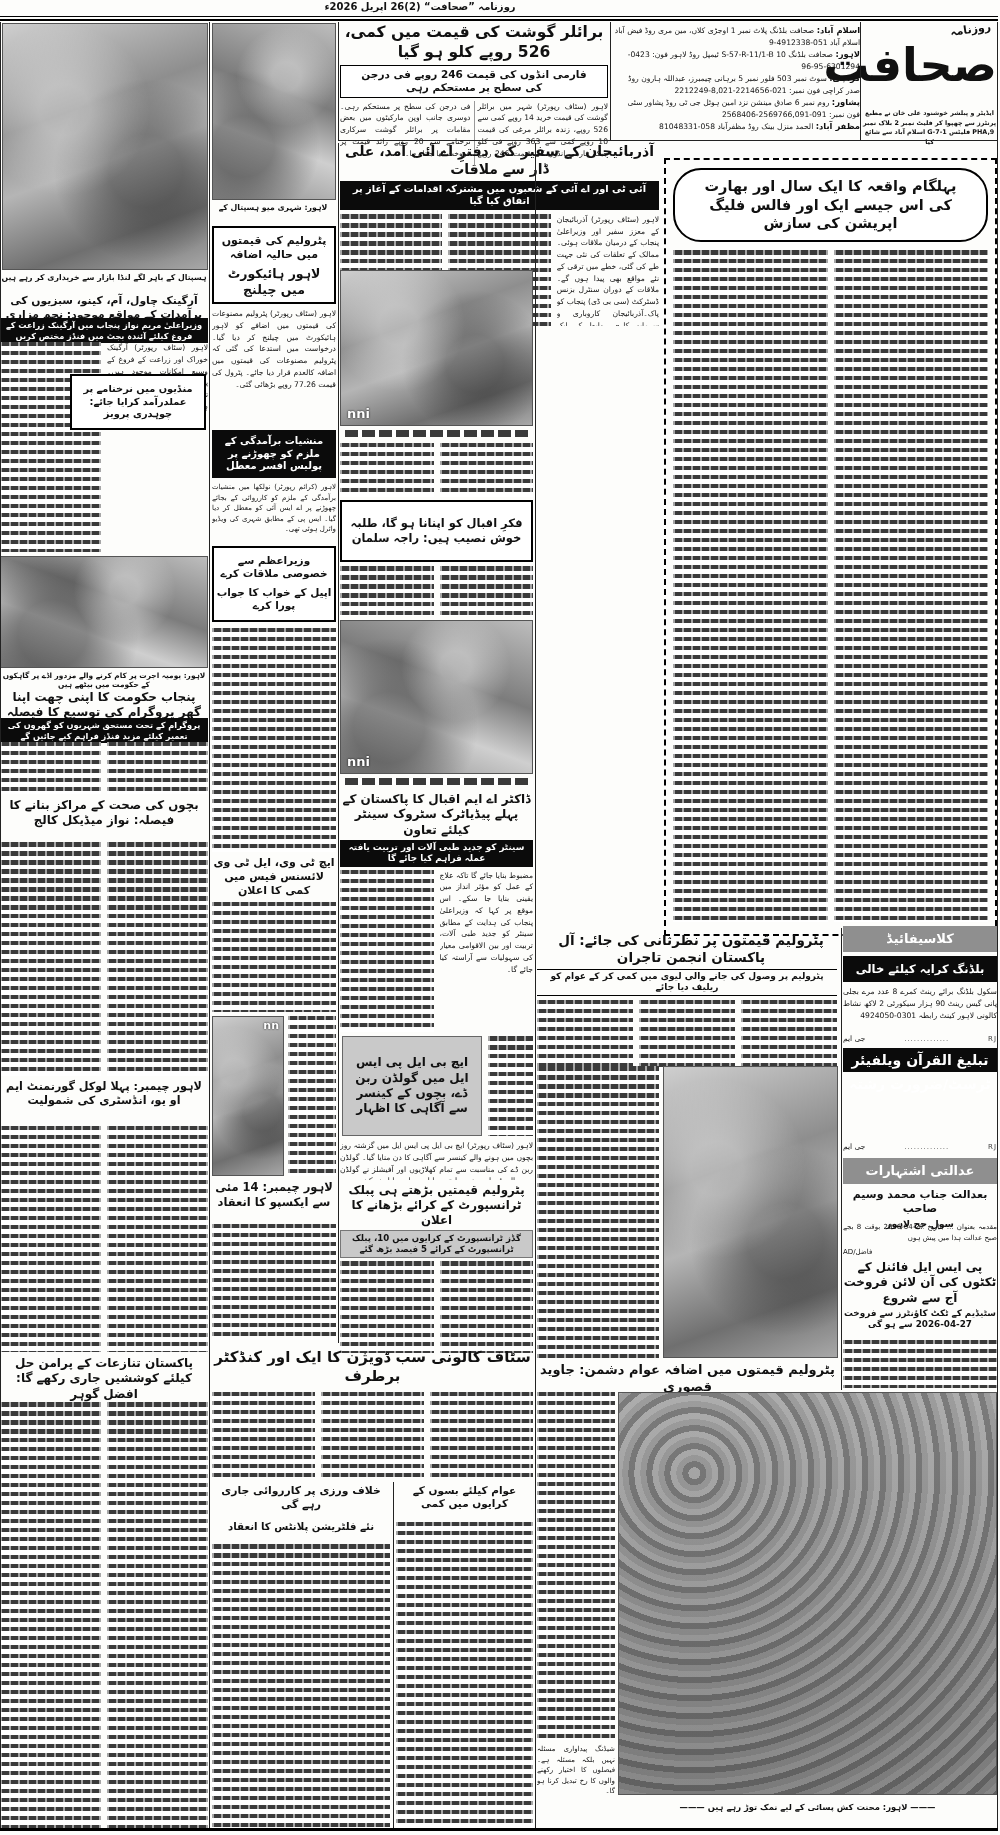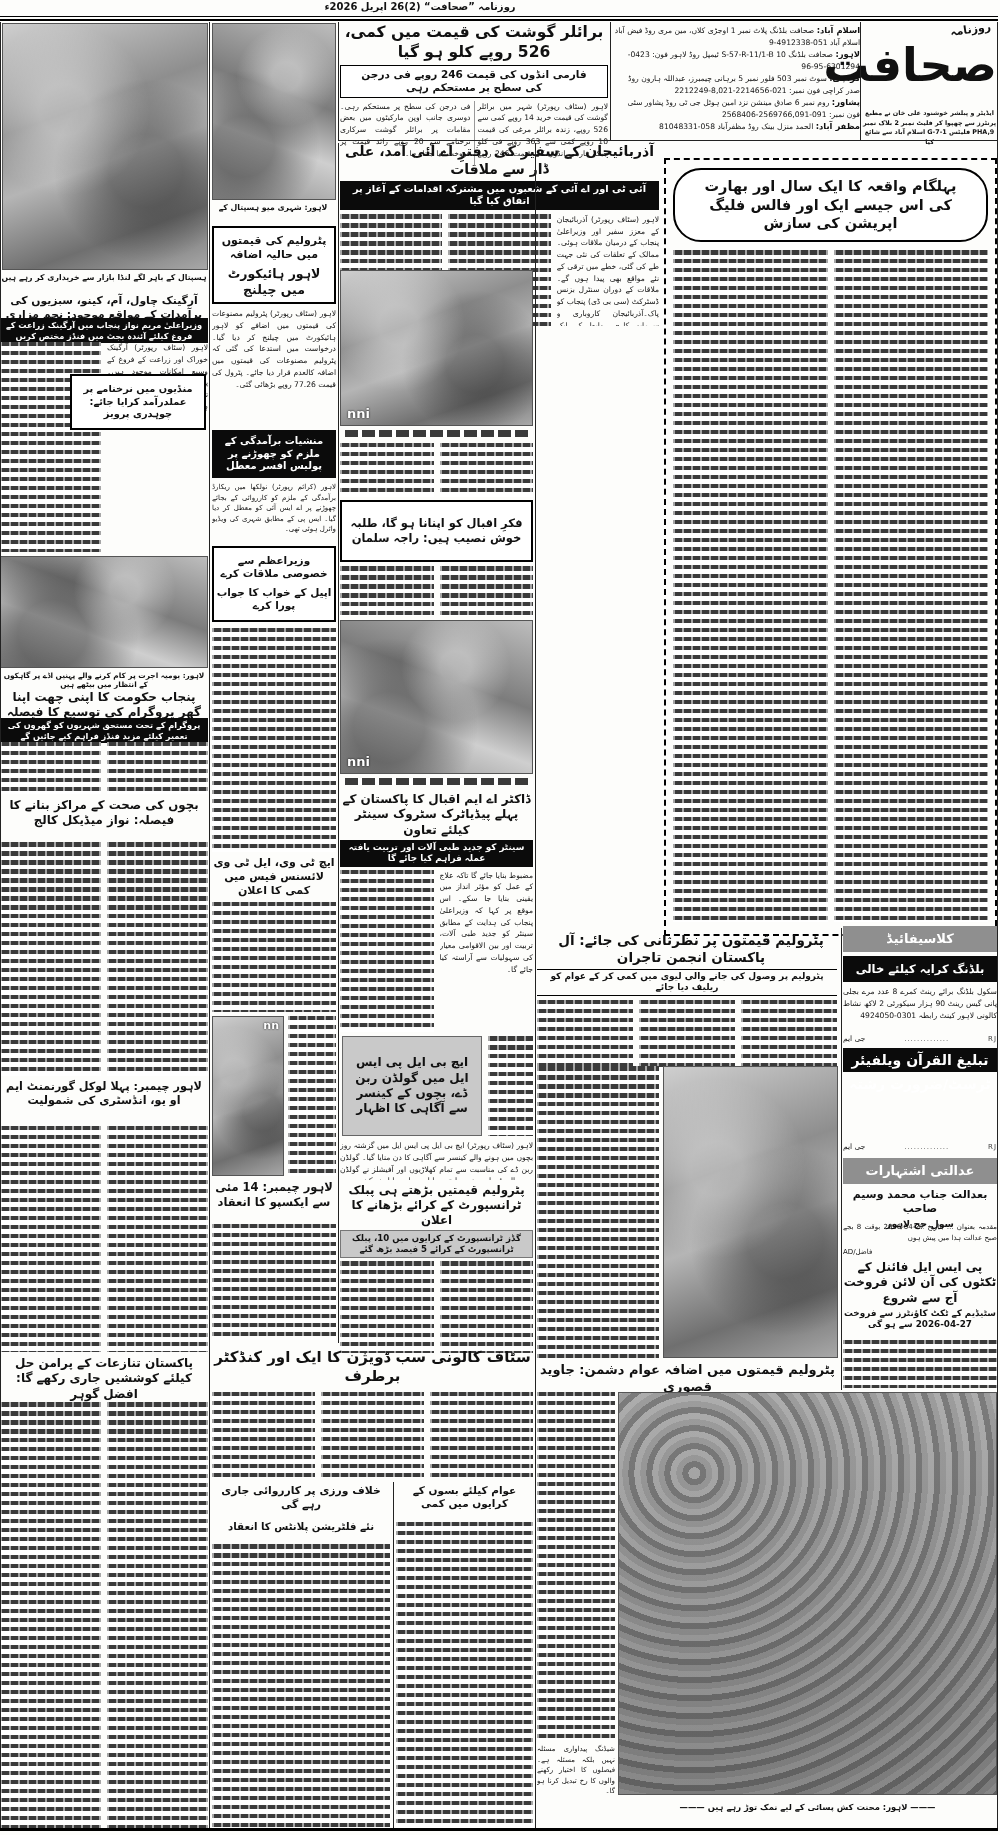--- a/index.html
+++ b/index.html
@@ -142,21 +142,21 @@
       <div class="c sim"></div>
     </div>
   </div>
 
   <div class="abs box2 head" style="left:212px;top:226px;width:124px;height:78px;padding:6px 2px;">
     <div style="font-size:11px;">پٹرولیم کی قیمتوں میں حالیہ اضافہ</div>
     <div style="font-size:12.5px;margin-top:4px;">لاہور ہائیکورٹ میں چیلنج</div>
   </div>
   <div class="abs t" style="left:212px;top:308px;width:124px;height:118px;overflow:hidden;">لاہور (سٹاف رپورٹر) پٹرولیم مصنوعات کی قیمتوں میں اضافے کو لاہور ہائیکورٹ میں چیلنج کر دیا گیا۔ درخواست میں استدعا کی گئی کہ پٹرولیم مصنوعات کی قیمتوں میں اضافہ کالعدم قرار دیا جائے۔ پٹرول کی قیمت 77.26 روپے بڑھائی گئی۔</div>
   <div class="abs head inv" style="left:212px;top:430px;width:124px;height:48px;font-size:10px;display:flex;align-items:center;justify-content:center;padding:2px;">منشیات برآمدگی کے ملزم کو چھوڑنے پر پولیس افسر معطل</div>
-  <div class="abs t7" style="left:212px;top:482px;width:124px;height:60px;overflow:hidden;">لاہور (کرائم رپورٹر) نولکھا میں ریکارڈ برآمدگی کے ملزم کو کارروائی کے بجائے چھوڑنے پر اے ایس آئی کو معطل کر دیا گیا۔ ایس پی کے مطابق شہری کی ویڈیو وائرل ہوئی تھی۔</div>
+  <div class="abs t7" style="left:212px;top:482px;width:124px;height:60px;overflow:hidden;">لاہور (کرائم رپورٹر) نولکھا میں منشیات برآمدگی کے ملزم کو کارروائی کے بجائے چھوڑنے پر اے ایس آئی کو معطل کر دیا گیا۔ ایس پی کے مطابق شہری کی ویڈیو وائرل ہوئی تھی۔</div>
   <div class="abs box2 head" style="left:212px;top:546px;width:124px;height:76px;padding:6px 2px;">
     <div style="font-size:10.5px;">وزیراعظم سے خصوصی ملاقات کرے</div>
     <div style="font-size:10.5px;margin-top:5px;">اپیل کے خواب کا جواب پورا کرے</div>
   </div>
   <div class="abs sim" style="left:212px;top:628px;width:124px;height:224px;"></div>
   <div class="abs head" style="left:212px;top:856px;width:124px;height:42px;font-size:11px;">ایچ ٹی وی، ایل ٹی وی لائسنس فیس میں کمی کا اعلان</div>
   <div class="abs sim" style="left:212px;top:902px;width:124px;height:110px;"></div>
   <div class="abs photo" style="left:212px;top:1016px;width:72px;height:160px;">
     <div class="wm" style="right:4px;top:2px;font-size:11px;">nn</div>
   </div>
@@ -178,21 +178,21 @@
 
   <div class="abs head" style="left:0;top:294px;width:208px;font-size:10.8px;">آرگینک چاول، آم، کینو، سبزیوں کی برآمدات کے مواقع موجود: نجم مزاری</div>
   <div class="abs head inv" style="left:0;top:318px;width:208px;font-size:8.2px;padding:2px 1px;">وزیراعلیٰ مریم نواز پنجاب میں آرگینک زراعت کے فروغ کیلئے آئندہ بجٹ میں فنڈز مختص کریں</div>
   <div class="abs cols" style="left:0;top:342px;width:208px;height:210px;">
     <div class="c t" style="overflow:hidden;">لاہور (سٹاف رپورٹر) آرگینک خوراک اور زراعت کے فروغ کے وسیع امکانات موجود ہیں۔ پنجاب کا کل زیر کاشت رقبہ تقریباً 12 سے 14 ملین ایکڑ ہے۔</div>
     <div class="c sim"></div>
   </div>
   <div class="abs box2 head" style="left:70px;top:374px;width:136px;height:56px;font-size:9.8px;display:flex;align-items:center;justify-content:center;padding:3px;">منڈیوں میں نرخنامے پر عملدرآمد کرایا جائے: چوہدری پرویز</div>
 
   <div class="abs photo2" style="left:0;top:556px;width:208px;height:112px;"></div>
-  <div class="abs cap" style="left:0;top:671px;width:208px;font-size:7.4px;">لاہور: یومیہ اجرت پر کام کرنے والے پہنیں اڈے پر گاہکوں کے انتظار میں بیٹھے ہیں</div>
+  <div class="abs cap" style="left:0;top:671px;width:208px;font-size:7.4px;">لاہور: یومیہ اجرت پر کام کرنے والے مزدور اڈے پر گاہکوں کے حکومت میں بیٹھے ہیں</div>
 
   <div class="abs head" style="left:0;top:690px;width:208px;font-size:12px;">پنجاب حکومت کا اپنی چھت اپنا گھر پروگرام کی توسیع کا فیصلہ</div>
   <div class="abs head inv" style="left:0;top:718px;width:208px;font-size:8.2px;padding:2px 1px;">پروگرام کے تحت مستحق شہریوں کو گھروں کی تعمیر کیلئے مزید فنڈز فراہم کیے جائیں گے</div>
   <div class="abs cols" style="left:0;top:742px;width:208px;height:52px;">
     <div class="c sim"></div>
     <div class="c sim"></div>
   </div>
   <div class="abs head" style="left:0;top:798px;width:208px;height:40px;font-size:11.8px;">بچوں کی صحت کے مراکز بنانے کا فیصلہ: نواز میڈیکل کالج</div>
   <div class="abs cols" style="left:0;top:842px;width:208px;height:234px;">
     <div class="c sim"></div>

